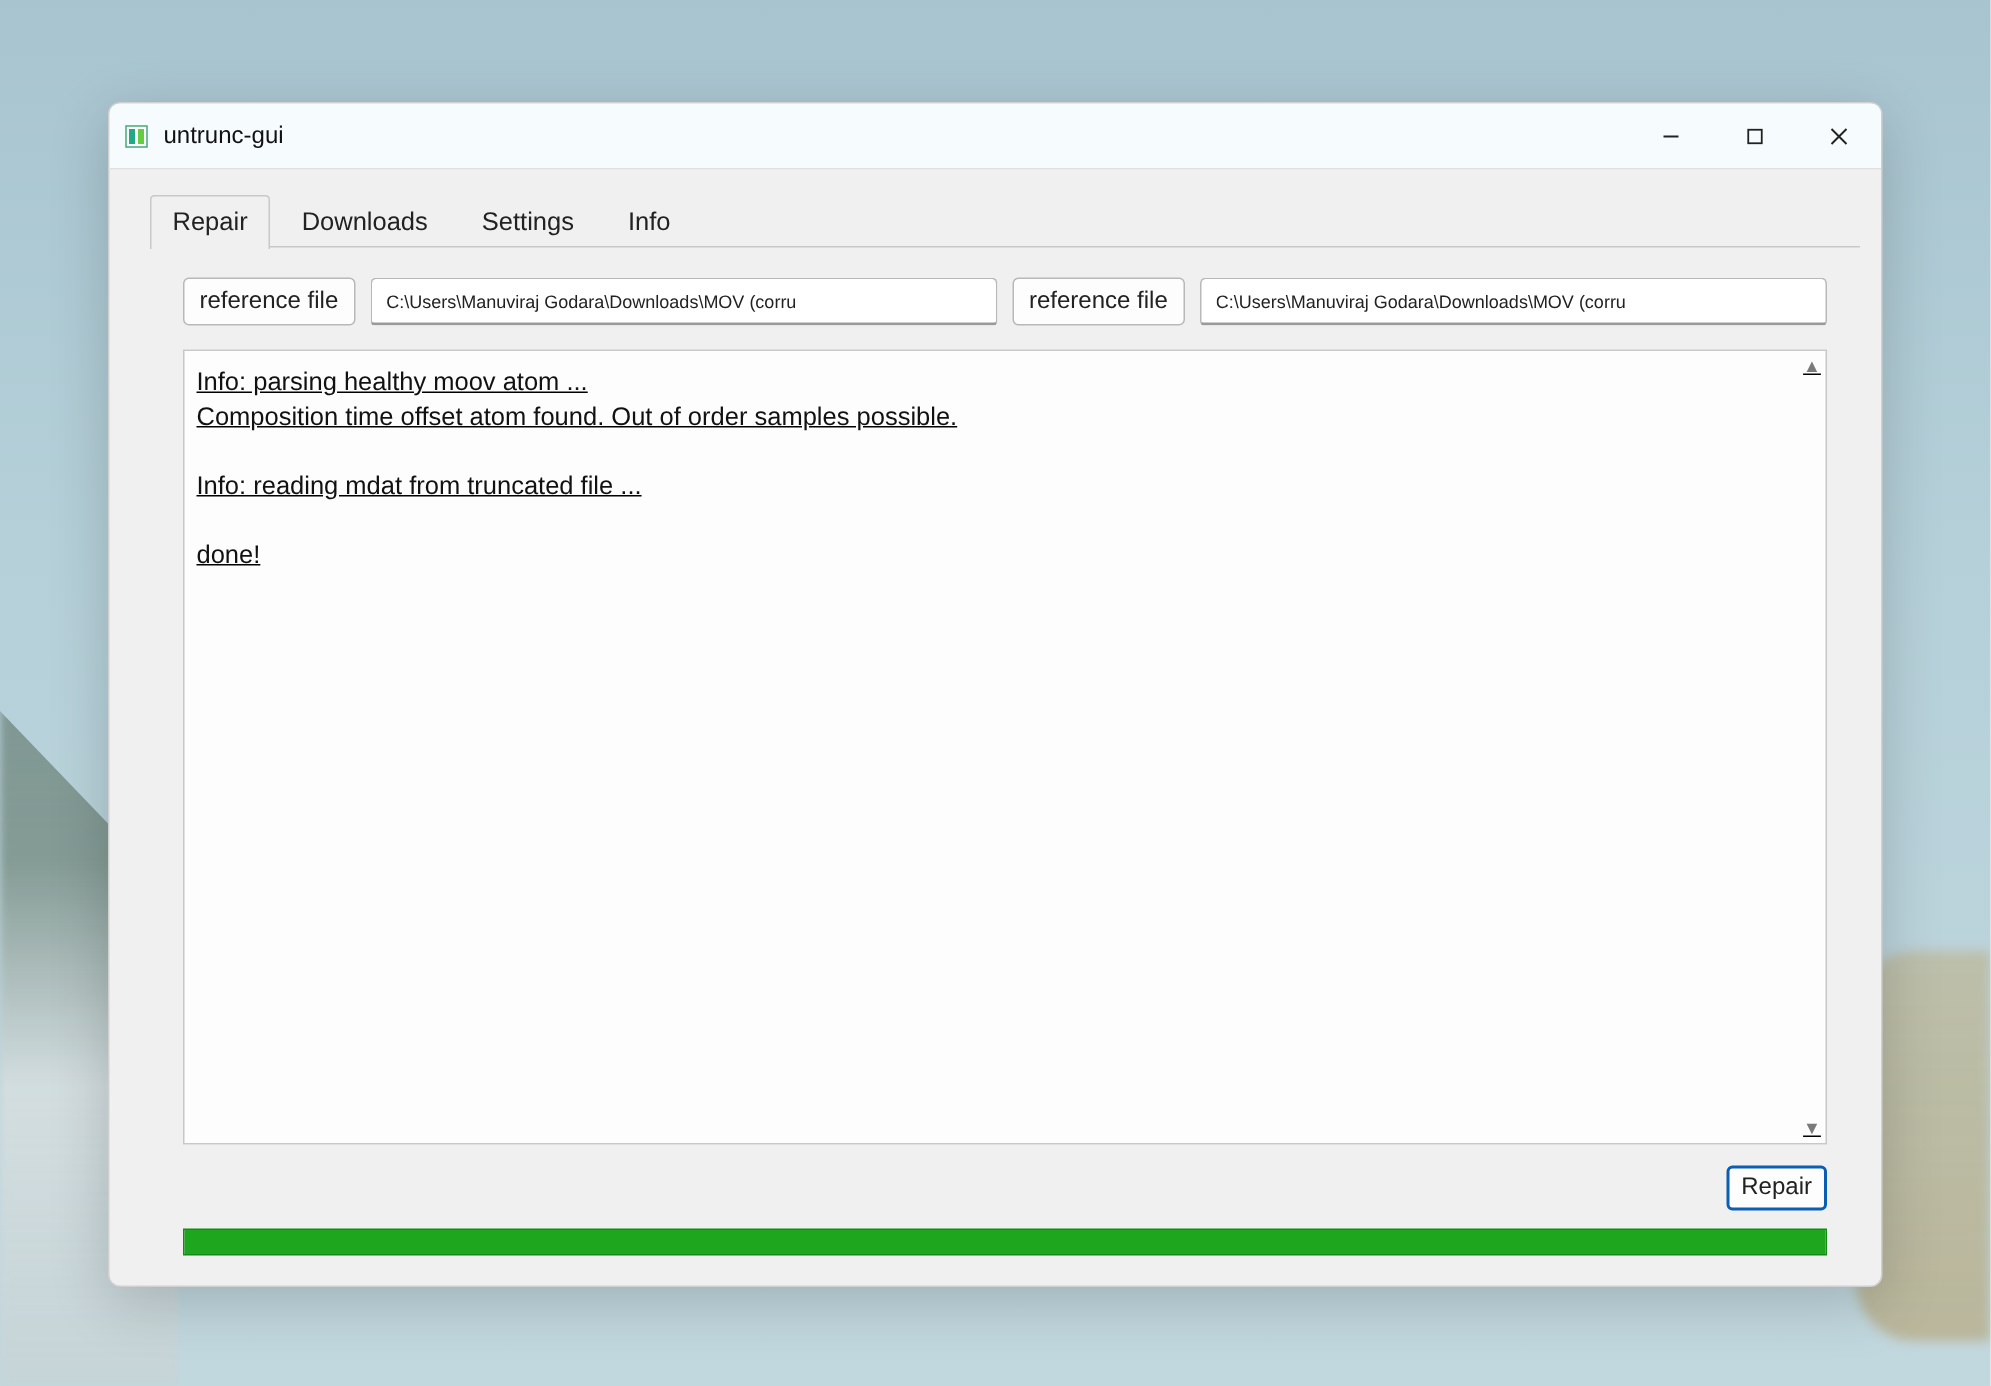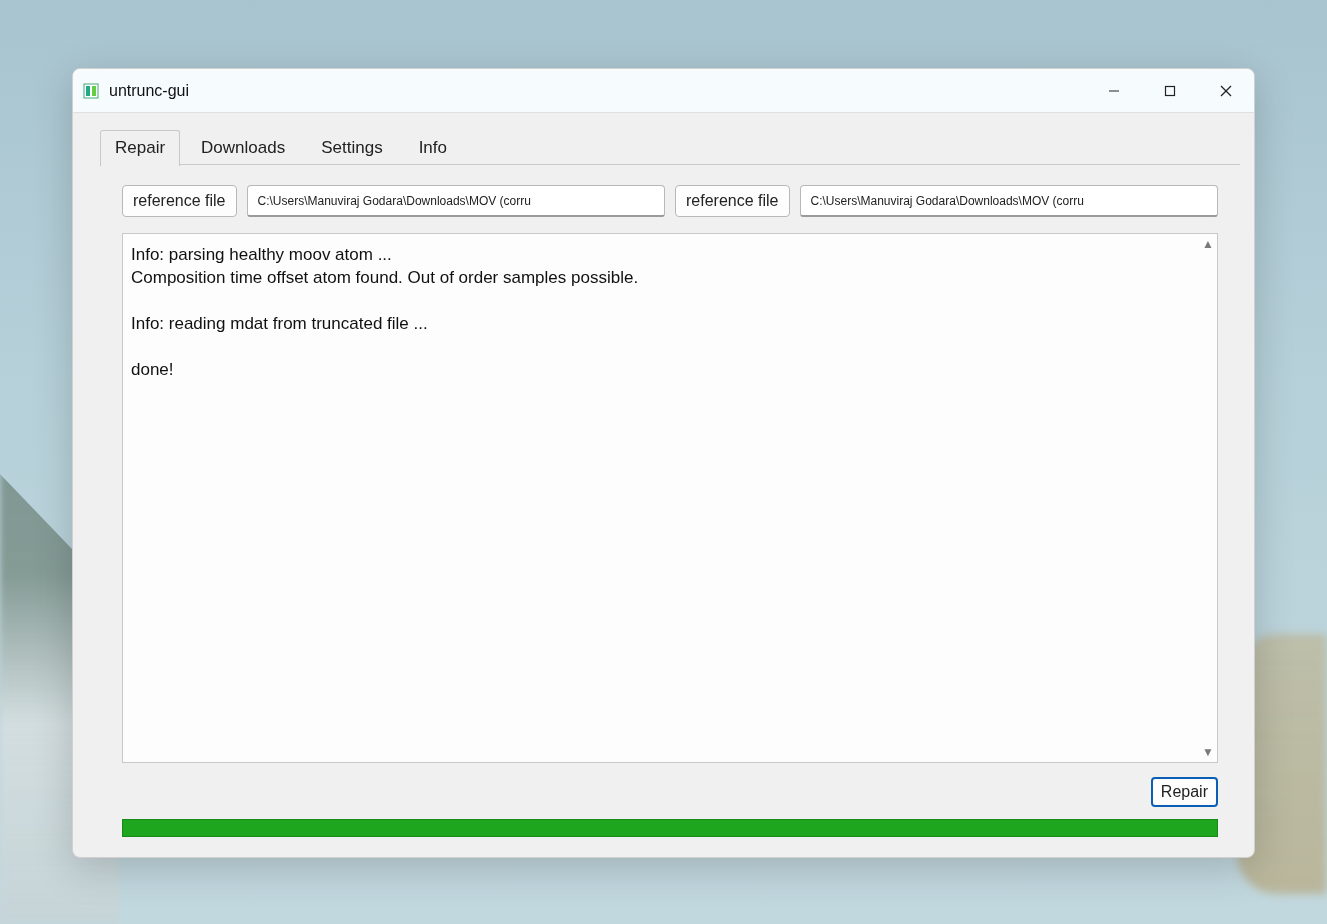--- a/index.html
+++ b/index.html
@@ -135,20 +135,21 @@
       overflow: hidden;
       min-width: 0;
     }
     .log-wrap {
       margin: 6px 22px 0 22px;
       flex: 1;
       position: relative;
       border: 1px solid #c8c8c8;
       background: #fdfdfd;
       display: flex;
+      text-decoration: underline;
     }
     .log-text {
       flex: 1;
       padding: 10px 8px 10px 8px;
       font-size: 17px;
       line-height: 1.35;
       color: #111;
       white-space: pre-wrap;
       overflow: hidden;
     }

